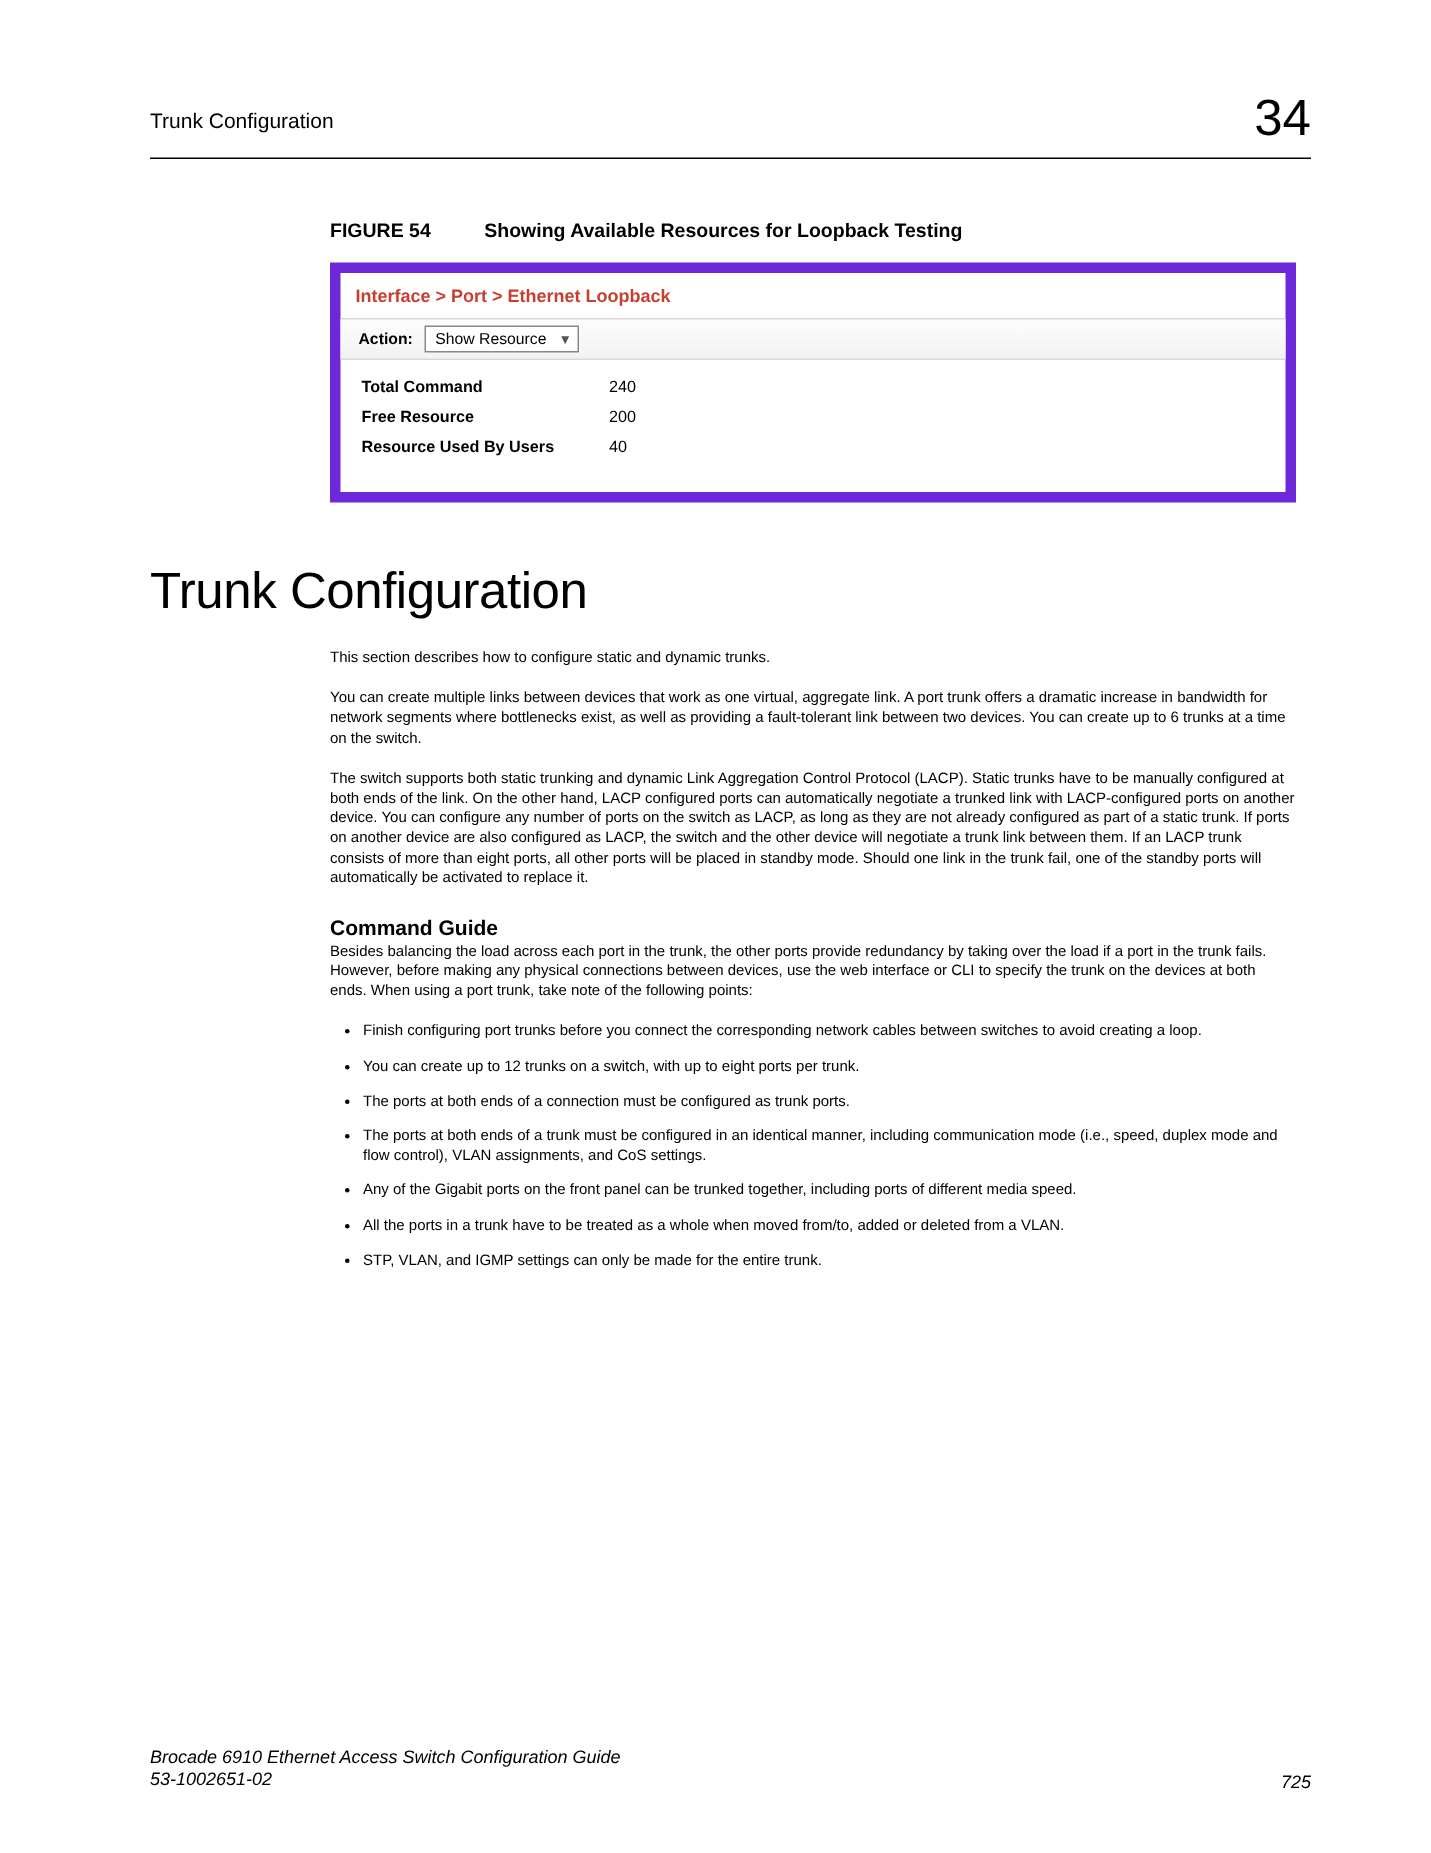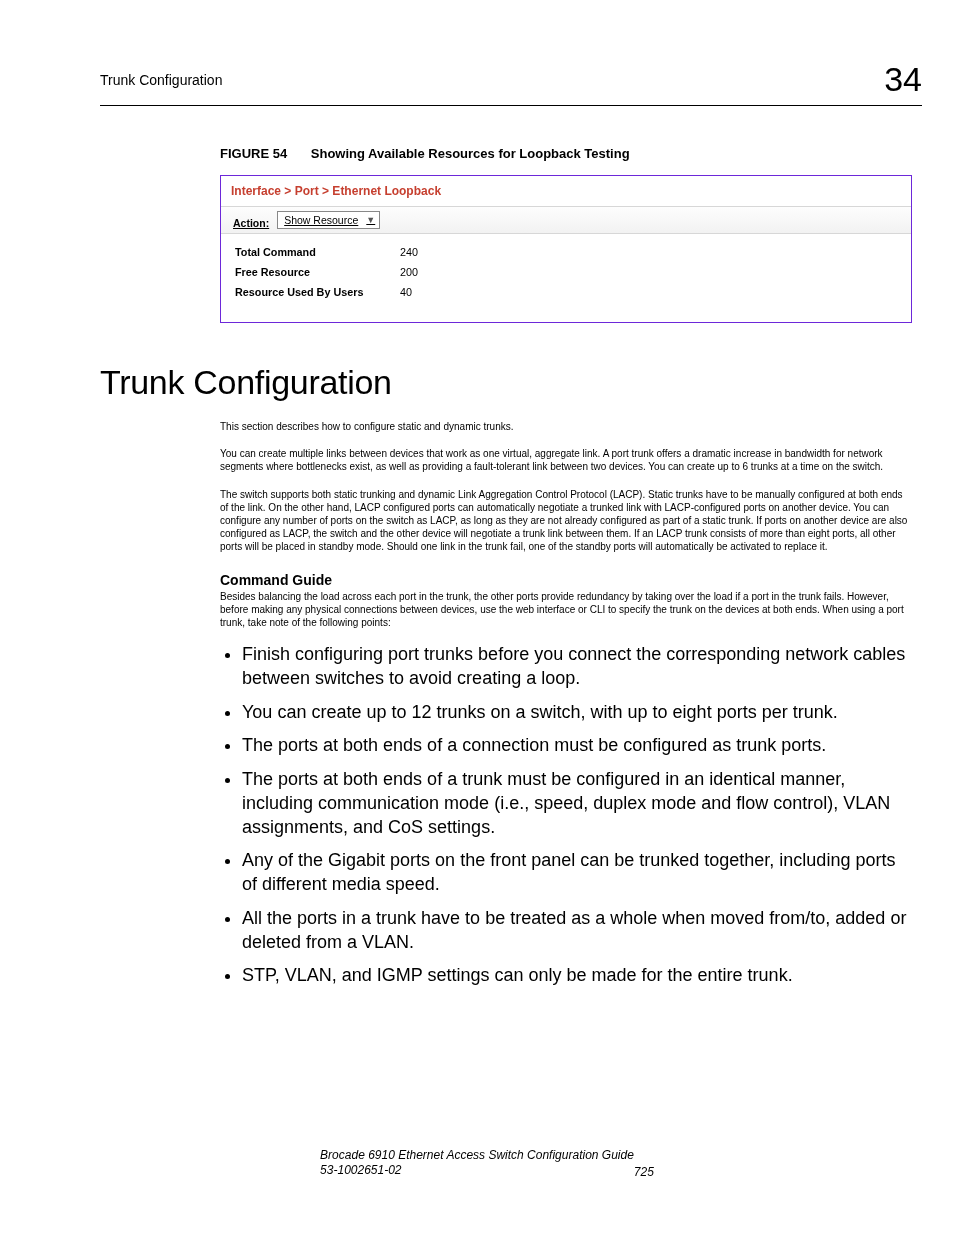--- a/index.html
+++ b/index.html
@@ -6,21 +6,21 @@
     font-family: Arial, Helvetica, sans-serif;
     margin: 0;
     background: #fff;
     color: #000;
   }
   .page {
     width: 954px;
     height: 1235px;
     position: relative;
     box-sizing: border-box;
-    padding: 60px 32px 50px 100px;
+    padding: 60px 80px 50px 100px;
   }
   .top-header {
     display: flex;
     justify-content: space-between;
     align-items: center;
     margin-bottom: 6px;
   }
   .top-title {
     font-size: 14px;
   }
@@ -39,42 +39,41 @@
   }
   .figure-caption {
     font-size: 13px;
     margin-bottom: 14px;
   }
   .figure-label {
     font-weight: bold;
   }
   .figure-title {
     font-weight: bold;
-    margin-left: 20px;
+    margin-left: 32px;
   }
   .screenshot-box {
-    border: 1px solid #6d28d9;
+    border: 7px solid #6d28d9;
     box-sizing: border-box;
     font-size: 11px;
   }
   .ss-breadcrumb {
     padding: 8px 10px 8px 10px;
     color: #c63f2f;
     font-weight: bold;
     font-size: 12px;
   }
   .ss-toolbar {
     border-top: 1px solid #d7d7d7;
     border-bottom: 1px solid #d7d7d7;
     background: linear-gradient(#fdfdfd,#f2f2f2);
     padding: 4px 12px;
     display: flex;
-    align-items: flex-end;
+    align-items: center;
     gap: 8px;
-    text-decoration: underline;
   }
   .ss-action-label {
     font-weight: bold;
     font-size: 10.5px;
   }
   .ss-select {
     display: inline-flex;
     align-items: center;
     border: 1px solid #888;
     background: #fff;
@@ -119,31 +118,31 @@
     font-size: 14px;
     font-weight: bold;
     margin: 18px 0 2px 0;
   }
   ul.bul {
     list-style: disc;
     padding-left: 22px;
     margin: 0;
   }
   ul.bul li {
-    font-size: 18px;
+    font-size: 10px;
     line-height: 1.32;
     margin-bottom: 10px;
   }
   .footer {
     position: absolute;
-    bottom: 56px;
+    bottom: 40px;
     left: 100px;
     right: 80px;
     display: flex;
-    justify-content: center;
+    justify-content: space-between;
     align-items: flex-end;
     font-style: italic;
     font-size: 12px;
   }
   .footer .left {
     line-height: 1.3;
   }
 </style>
 </head>
 <body>

